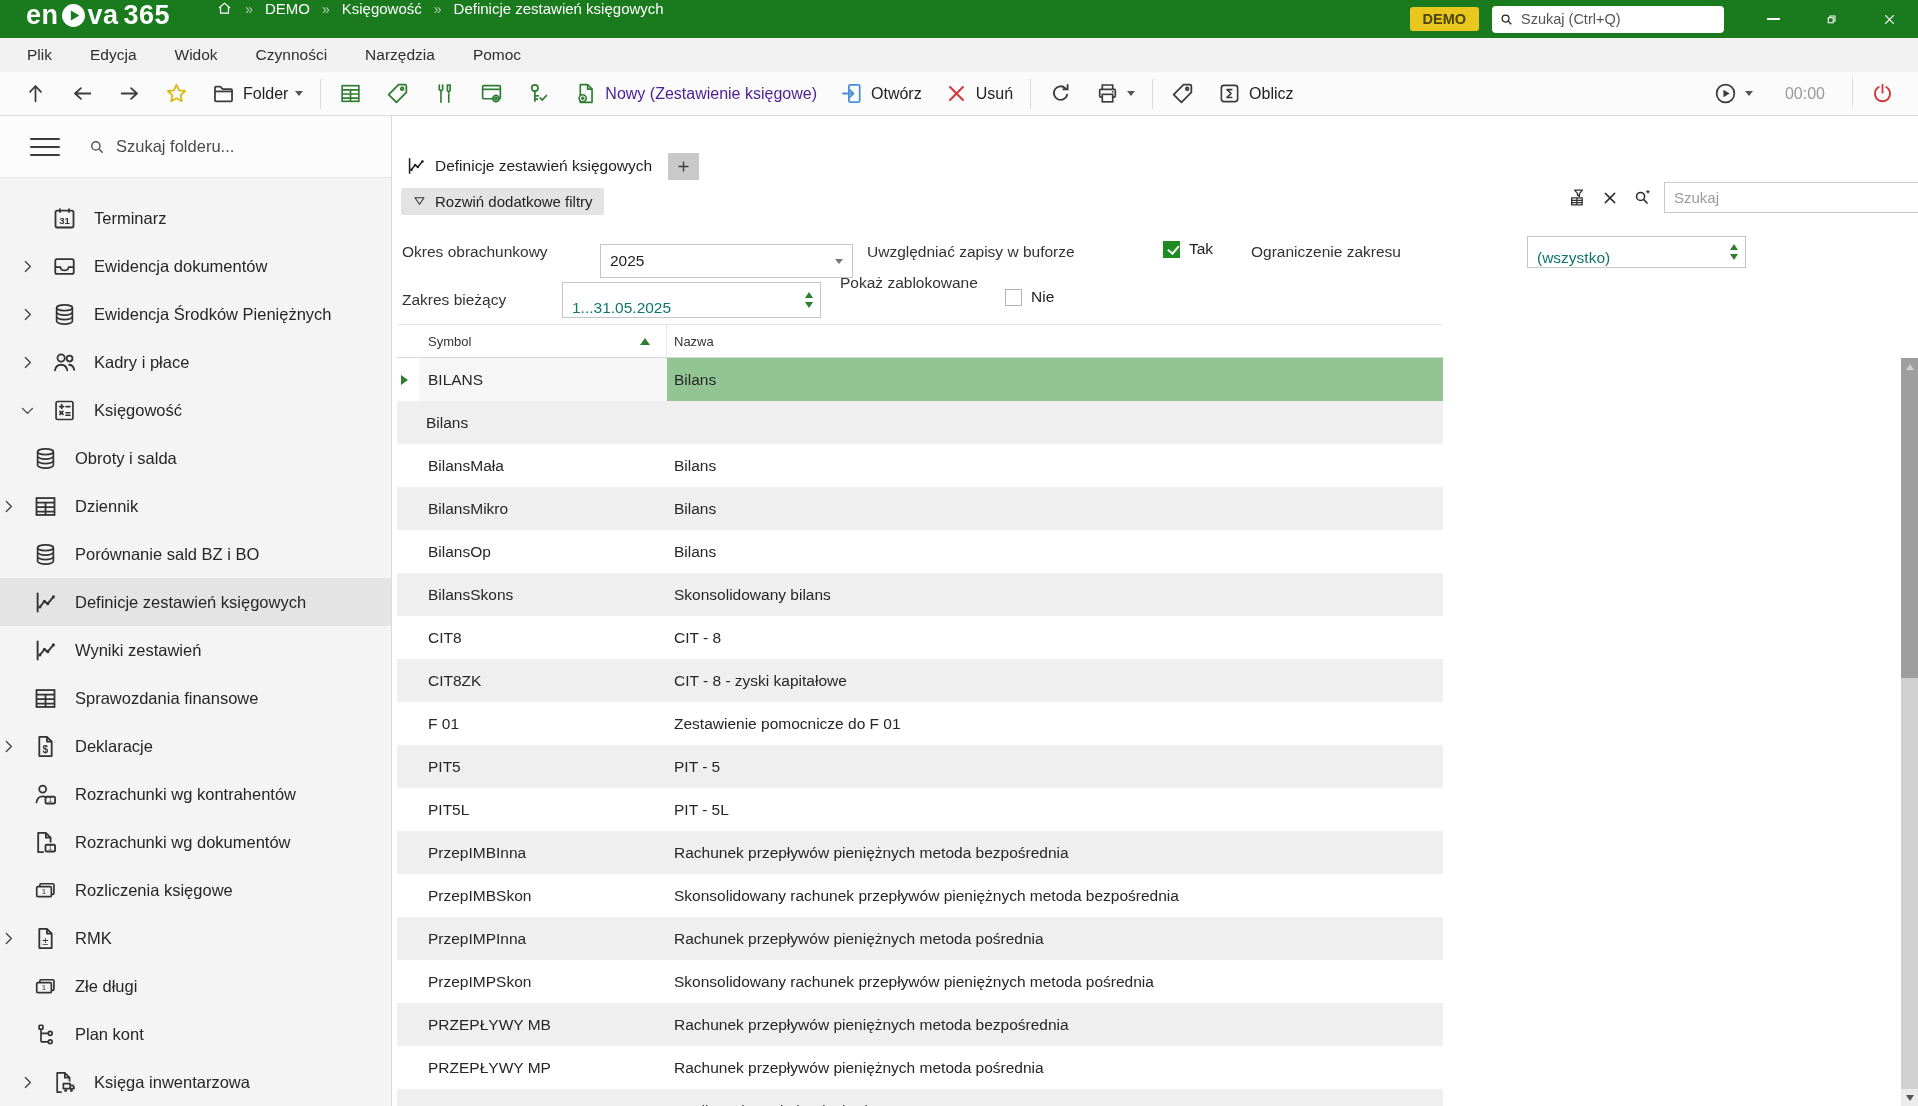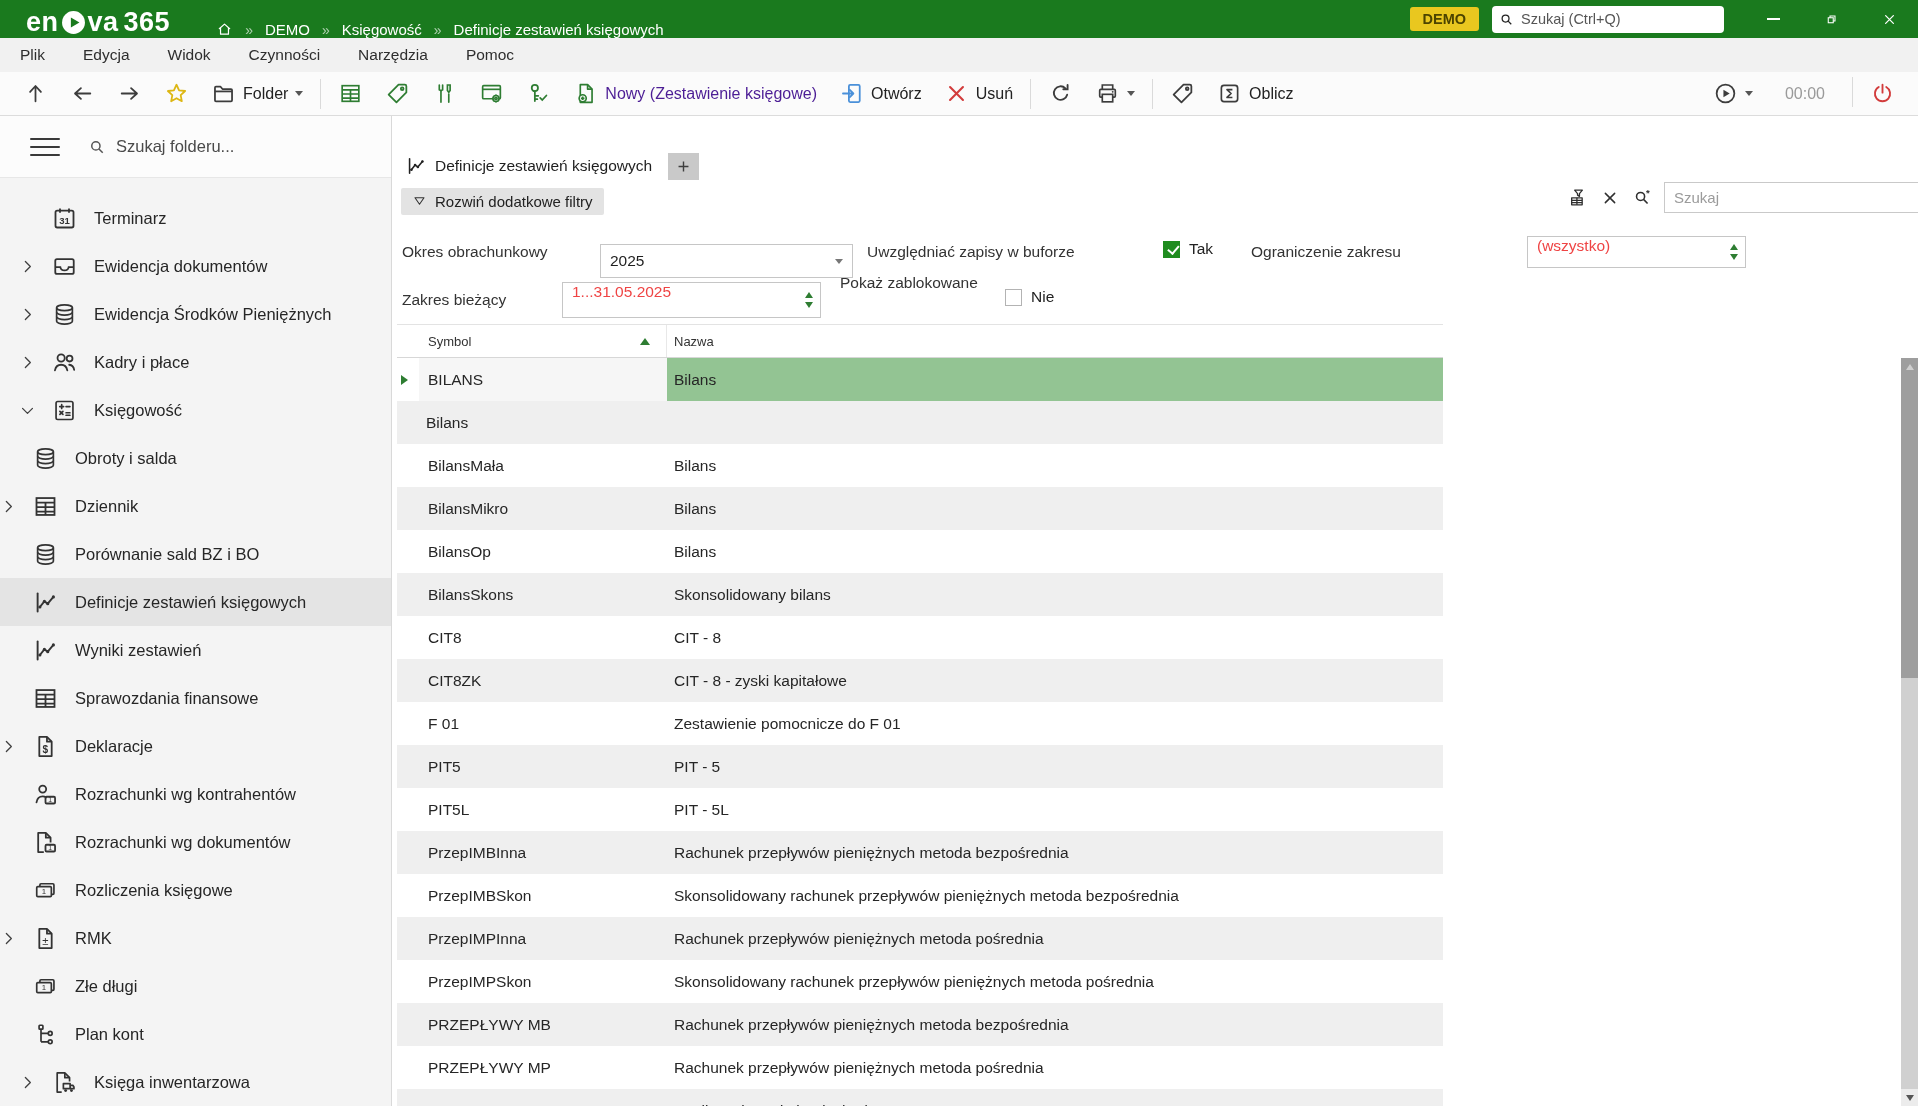--- a/index.html
+++ b/index.html
@@ -2,39 +2,39 @@
 <html><head>
 <meta charset="utf-8">
 <style>
   *{margin:0;padding:0;box-sizing:border-box}
   html,body{width:1918px;height:1106px}
   body{font-family:"Liberation Sans","DejaVu Sans",sans-serif;background:#fff;position:relative;overflow:hidden;color:#333}
   svg{display:block}
   .ic{width:24px;height:24px}.ic16{width:17px;height:17px}.ic27{width:27px;height:27px}
 
   
-  #topbar{height:38px;background:#1a7a1e;display:flex;align-items:flex-end;color:#fff}
+  #topbar{height:38px;background:#1a7a1e;display:flex;align-items:flex-start;color:#fff}
   .logo{display:flex;align-items:center;margin-left:26px;font-weight:bold;font-size:27px;letter-spacing:.5px}
   .logo .o{width:25px;height:25px;margin:0 2px}
   .logo .n365{font-weight:600;margin-left:5px}
   .breadcrumb{display:flex;align-items:center;gap:12px;margin-left:46px;font-size:15px}
   .bc-sep{color:rgba(255,255,255,.65);font-size:14px}
   .bc-home svg{width:17px;height:17px;color:#fff}
   .tb-right{margin-left:auto;display:flex;align-items:center}
   .demo-badge{background:#e9c71f;color:#4c4400;font-weight:bold;font-size:14.5px;padding:4px 13px;border-radius:3px}
   .tb-search{width:232px;height:27px;background:#fff;border-radius:4px;margin-left:13px;display:flex;align-items:center}
   .tb-search svg{width:15px;height:15px;margin:0 7px;color:#222}
   .tb-search .ph{color:#555;font-size:14.5px}
   .win-controls{display:flex;align-items:center;margin-left:20px}
   .win-btn{width:58px;height:38px;display:flex;align-items:center;justify-content:center;color:#fff}
   .win-btn .minbar{width:13px;height:2px;background:#fff}
   .win-btn svg{width:15px;height:15px}
 
   
-  #menubar{height:34px;background:#f1f1f1;display:flex;align-items:center;padding-left:1px}
+  #menubar{height:34px;background:#f1f1f1;display:flex;align-items:center;padding-left:8px}
   .menu-item{padding:0 19px;font-size:15.5px;color:#2e2e2e;cursor:default}
 
   
   #toolbar{height:44px;background:#fbfbfb;border-bottom:1px solid #dcdcdc;display:flex;align-items:center;padding:0 12px}
   .tb-item{display:flex;align-items:center;gap:7px;height:34px;padding:0 11px;font-size:16px;color:#222;cursor:default}
   .tb-item svg{width:25px;height:25px}
   .tb-sep{width:1px;height:30px;background:#dadada;margin:0 6px}
   .caret{width:0;height:0;border-left:4.5px solid transparent;border-right:4.5px solid transparent;border-top:5.5px solid #555}
   .c-dark{color:#3c3c3c}.c-green{color:#2e7d32}.c-blue{color:#4a90d9}.c-red{color:#d23b3b}.c-yellow{color:#ddb714}
   .label-green{color:#4c1d95}
@@ -75,21 +75,21 @@
   .lt-search .ph{color:#9b9b9b;font-size:15px}
 
   .f-label{position:absolute;font-size:15.5px;color:#333;white-space:nowrap}
   #fl-okres{left:9px;top:127px}
   #fl-bufor{left:474px;top:127px}
   #fl-ogr{left:858px;top:127px}
   #fl-zakres{left:9px;top:175px}
   #fl-pokaz{left:447px;top:158px}
   .select-box{position:absolute;left:207px;top:128px;width:253px;height:34px;border:1px solid #c6c6c6;background:#fff;display:flex;align-items:center;padding:0 24px 0 9px;font-size:15.5px;color:#1f1f1f}
   .select-box .caret{position:absolute;right:9px;border-top-color:#777}
-  .spin{position:absolute;border:1px solid #c6c6c6;background:#fff;display:flex;align-items:flex-start;padding:0 24px 0 9px;font-size:15.5px;color:#ef4444}
+  .spin{position:absolute;border:1px solid #c6c6c6;background:#fff;display:flex;align-items:flex-end;padding:0 24px 0 9px;font-size:15.5px;color:#0f766e}
   #spin-ogr{left:1134px;top:120px;width:219px;height:32px}
   #spin-zakres{left:169px;top:166px;width:259px;height:36px}
   .spin-arrows{position:absolute;right:7px;top:50%;transform:translateY(-50%);display:flex;flex-direction:column;gap:4px;align-items:center}
   .tri-up{width:0;height:0;border-left:4px solid transparent;border-right:4px solid transparent;border-bottom:6px solid #2e7d32}
   .tri-down{width:0;height:0;border-left:4px solid transparent;border-right:4px solid transparent;border-top:6px solid #2e7d32}
   .chk-row{position:absolute;display:flex;align-items:center;gap:9px;font-size:15.5px;color:#222}
   #chk-tak{left:770px;top:124px}
   #chk-nie{left:612px;top:172px}
   .chk{width:17px;height:17px;border:1px solid #b3b3b3;background:#fff;position:relative}
   .chk.checked{background:#1f8c1f;border-color:#1f8c1f}

